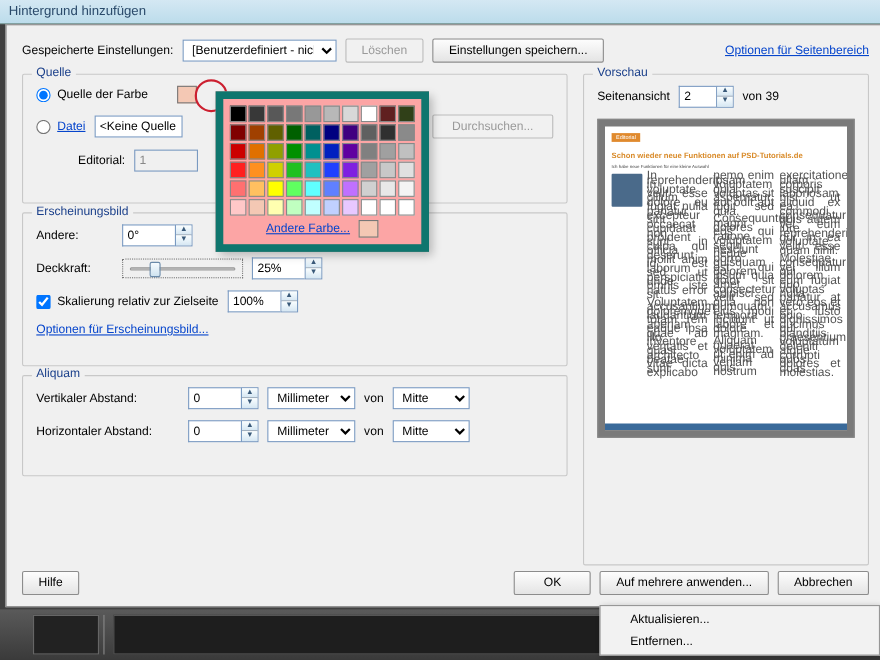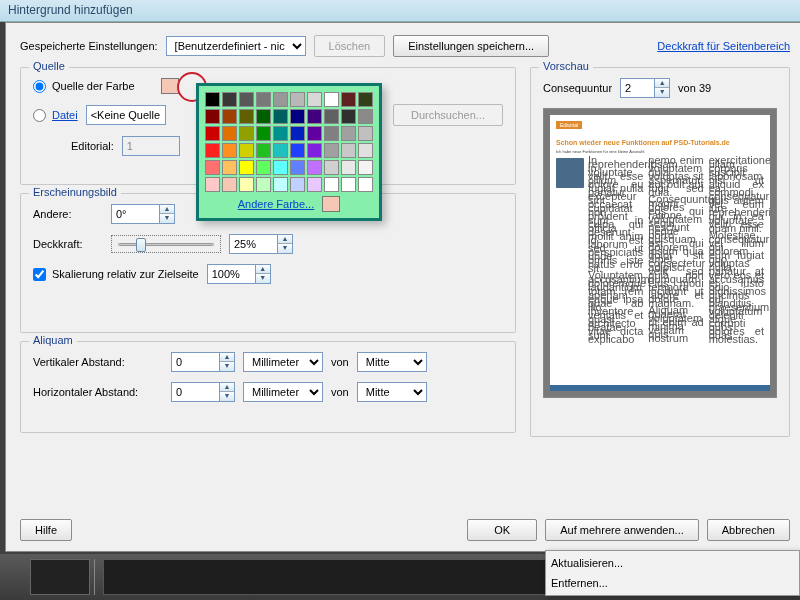--- a/index.html
+++ b/index.html
@@ -31,46 +31,46 @@
 .page .foot{position:absolute;bottom:0;left:0;right:0;height:6px;background:#3a6a9a}
 .page .photo{width:28px;height:30px;background:#4a6a8a;float:left;margin:0 4px 2px 0;border-radius:1px}
 .txtcols{column-count:3;column-gap:5px;font-size:3px;line-height:4px;color:#555}
 .txtcols p{margin-bottom:3px;text-align:justify}
 .footer{position:absolute;bottom:10px;left:14px;right:14px;display:flex;gap:8px}
 .slider{width:110px;height:18px;position:relative;border:1px dotted #777;display:flex;align-items:center;padding:0 6px}
 .slider .track{height:3px;background:#cacaca;border:1px solid #999;width:100%;border-radius:2px}
 .slider .thumb{position:absolute;left:24px;top:2px;width:10px;height:14px;background:linear-gradient(#f6fbff,#cfe3ef);border:1px solid #6a8aaa;border-radius:2px}
 .swatch{width:18px;height:16px;background:#f4c8b4;border:1px solid #777;display:inline-block;cursor:pointer}
 .circ{position:absolute;width:30px;height:30px;border:2px solid #cc2030;border-radius:50%;pointer-events:none}
-.palette{position:absolute;background:#86efac;border:3px solid #0f766e;box-shadow:4px 4px 8px rgba(0,0,0,.25);padding:6px;z-index:50}
+.palette{position:absolute;background:#fca5a5;border:7px solid #0f766e;box-shadow:4px 4px 8px rgba(0,0,0,.25);padding:6px;z-index:50}
 .prow{display:flex;gap:2px;margin-bottom:2px}
 .pc{width:15px;height:15px;border:1px solid #888;cursor:pointer}
 .palette .other{margin-top:4px;text-align:center;display:flex;align-items:center;justify-content:center;gap:8px}
 .ctx{position:absolute;background:#f2f2f2;border:1px solid #979797;box-shadow:2px 2px 6px rgba(0,0,0,.3);padding:2px 0;z-index:60;width:255px}
-.ctx div{padding:4px 5px;cursor:pointer}
+.ctx div{padding:4px 27px;cursor:pointer}
 .taskbar{position:absolute;bottom:0;left:0;right:0;height:46px;background:linear-gradient(#5a5a5a,#3a3a3a);display:flex;align-items:center}
 .taskbar .th{width:60px;height:36px;background:#222;border:1px solid #666;margin-left:30px}
 .vsp{border-left:1px solid #888;height:36px;margin:0 4px}
 .lbar{width:500px;height:36px;background:#1e1e1e;border:1px solid #555;margin-left:4px}
 .cb{width:13px;height:13px}
 </style>
 </head>
 <body>
 
 <div class="titlebar">Hintergrund hinzufügen</div>
 
 <div class="dialog">
 
   <div class="row">
     <span>Gespeicherte Einstellungen:</span>
     <select style="width:140px"><option>[Benutzerdefiniert - nicht gespeichert]</option></select>
     <button class="btn dis">Löschen</button>
     <button class="btn">Einstellungen speichern...</button>
     <span style="flex:1"></span>
-    <span class="link">Deckkraft für Seitenbereich</span>
+    <span class="link">Optionen für Seitenbereich</span>
   </div>
 
   <div class="cols">
     <div class="left">
       <div class="group" style="height:118px">
         <div class="gtitle">Quelle</div>
         <div class="row">
           <label class="radio">
               <input type="radio" checked="" style="">
               <span>Quelle der Farbe</span>
@@ -135,20 +135,23 @@
               <span>Skalierung relativ zur Zielseite</span>
             </label>
           <div class="spin">
               <input type="text" value="100%" style="">
               <div class="spinbtns">
                 <span>▲</span>
                 <span>▼</span>
               </div>
             </div>
         </div>
+        <div class="row">
+            <span class="link">Optionen für Erscheinungsbild...</span>
+          </div>
       </div>
 
       <div class="group" style="height:92px">
         <div class="gtitle">Aliquam</div>
         <div class="row">
           <span class="lbl2">Vertikaler Abstand:</span>
           <div class="spin">
               <input type="text" value="0" style="">
               <div class="spinbtns">
                 <span>▲</span>
@@ -169,24 +172,24 @@
               </div>
             </div>
           <select style="width:80px"><option>Millimeter</option></select>
           <span>von</span>
           <select style="width:70px"><option>Mitte</option></select>
         </div>
       </div>
     </div>
 
     <div class="right">
-      <div class="group" style="height:370px">
+      <div class="group" style="height:447px">
         <div class="gtitle">Vorschau</div>
         <div class="row">
-          <span>Consequuntur</span>
+          <span>Seitenansicht</span>
           <div class="spin">
               <input type="text" style="width: 34px;" value="2">
               <div class="spinbtns">
                 <span>▲</span>
                 <span>▼</span>
               </div>
             </div>
           <span>von 39</span>
         </div>
         <div class="preview">

